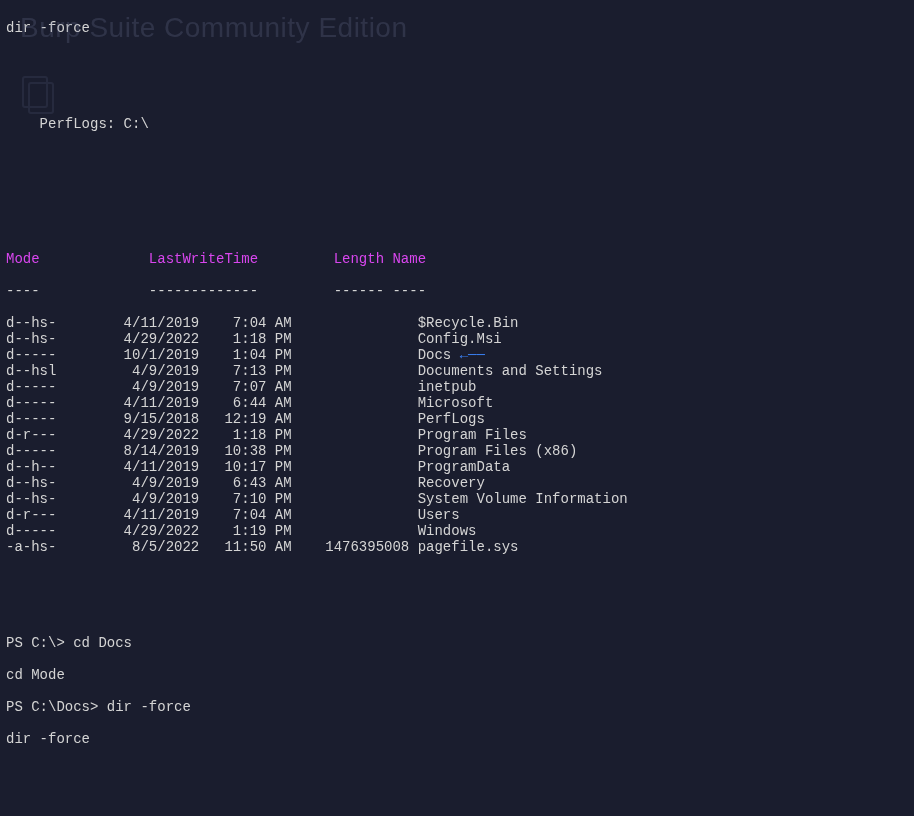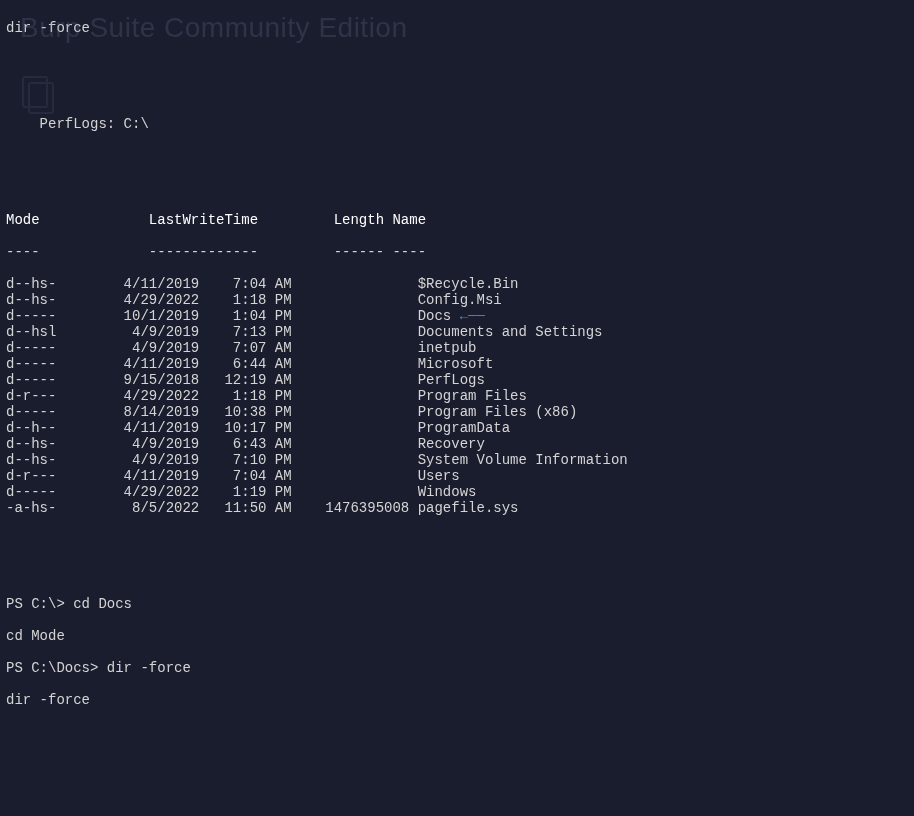--- a/index.html
+++ b/index.html
@@ -34,21 +34,22 @@
     position: absolute;
     top: 74px;
     left: 20px;
     width: 36px;
     height: 40px;
     pointer-events: none;
     opacity: 0.15;
   }
   .line { min-height: 16px; }
   .header-row {
-    color: #ffffff;
+    color: #d946ef;
+    margin-top: 39px;
   }
   .underline-row {
     color: #d4d4d4;
   }
   .arrow {
     color: #3b82f6;
     font-weight: bold;
   }
 </style>
 </head>

